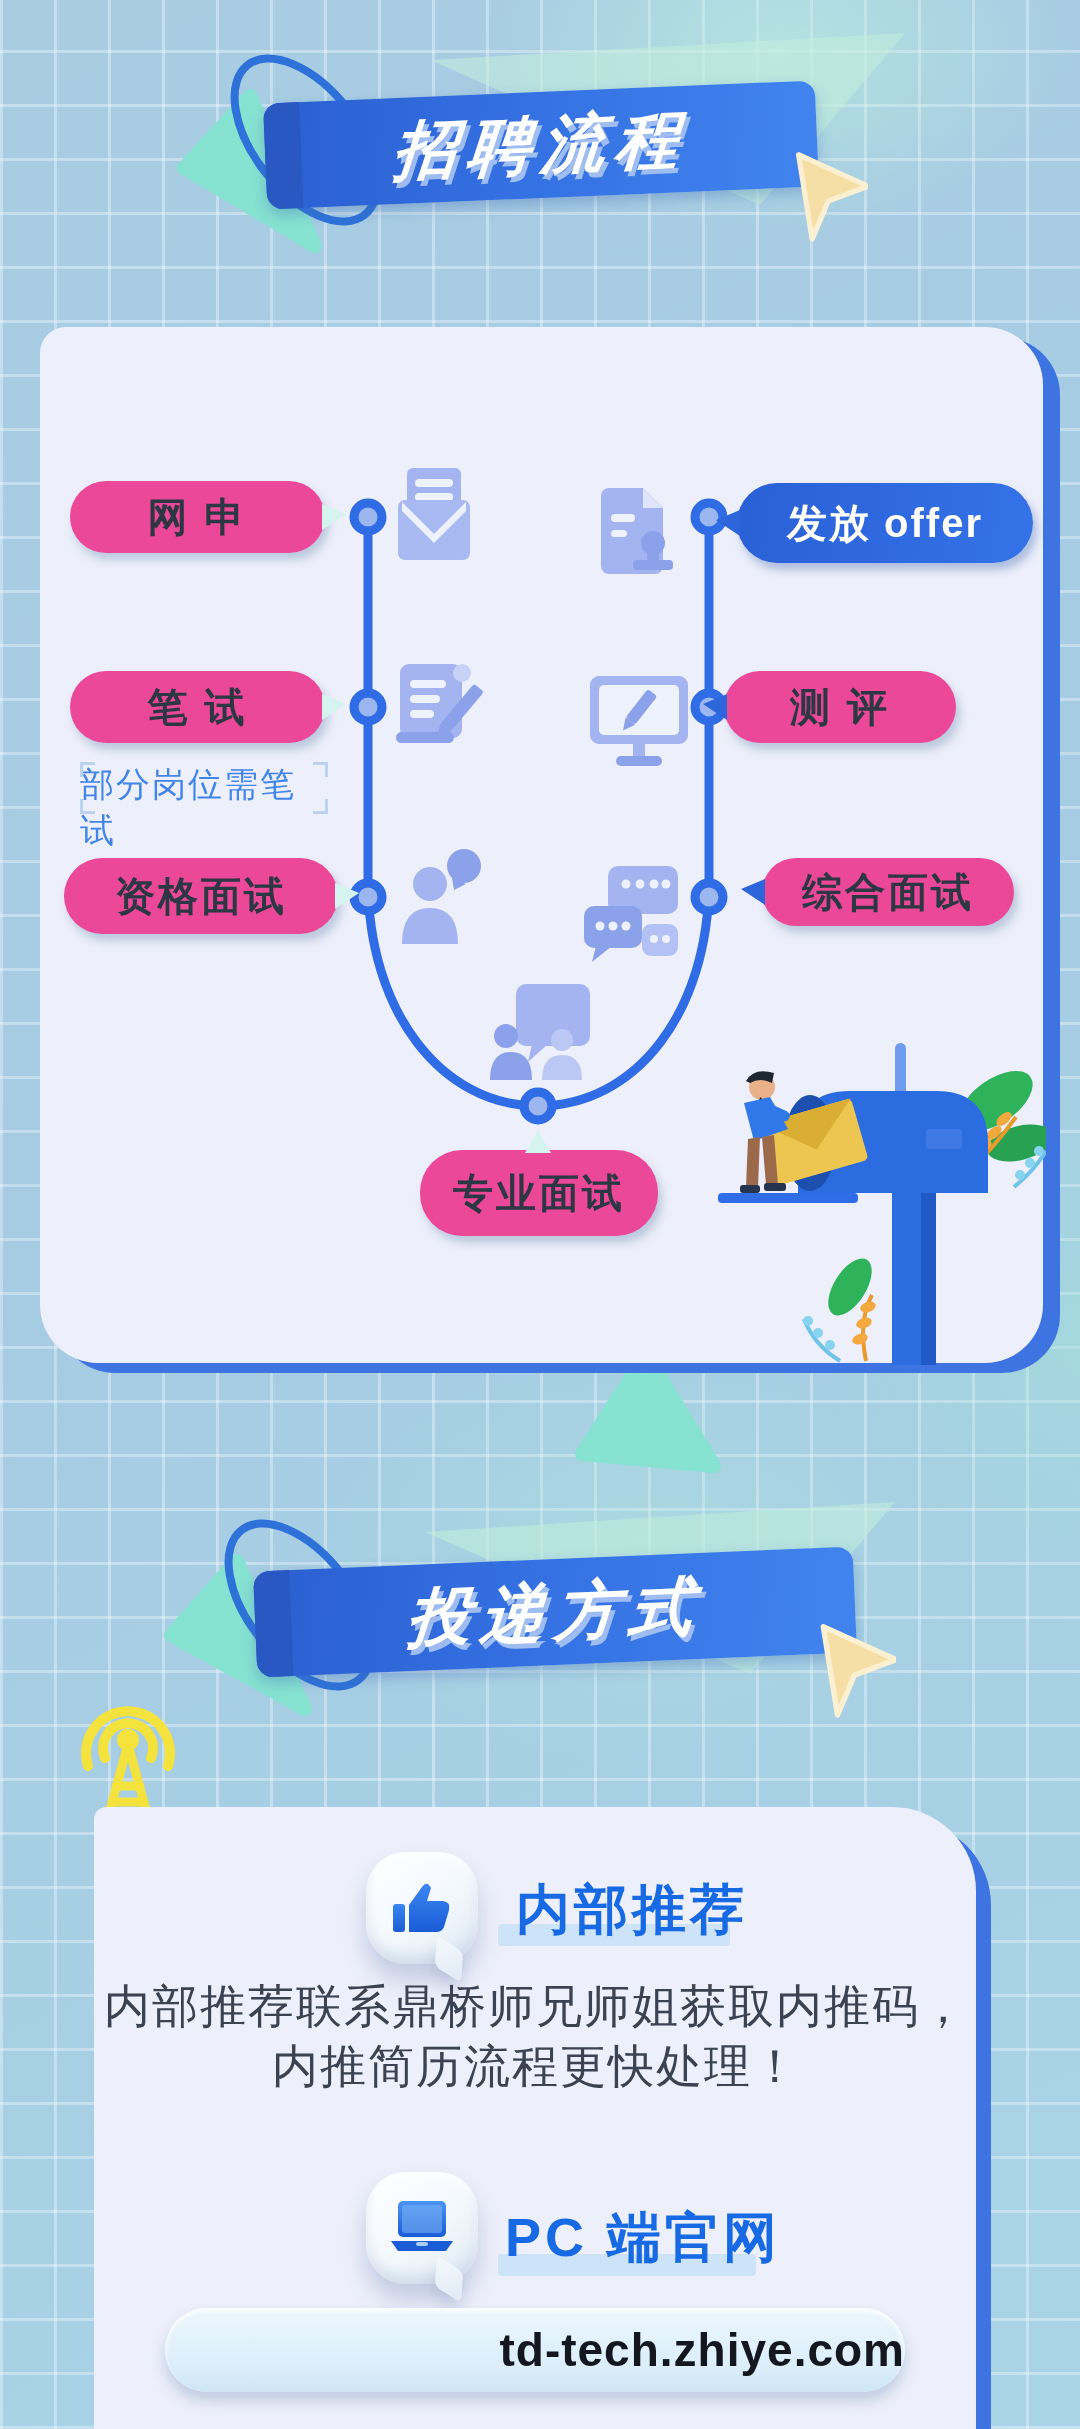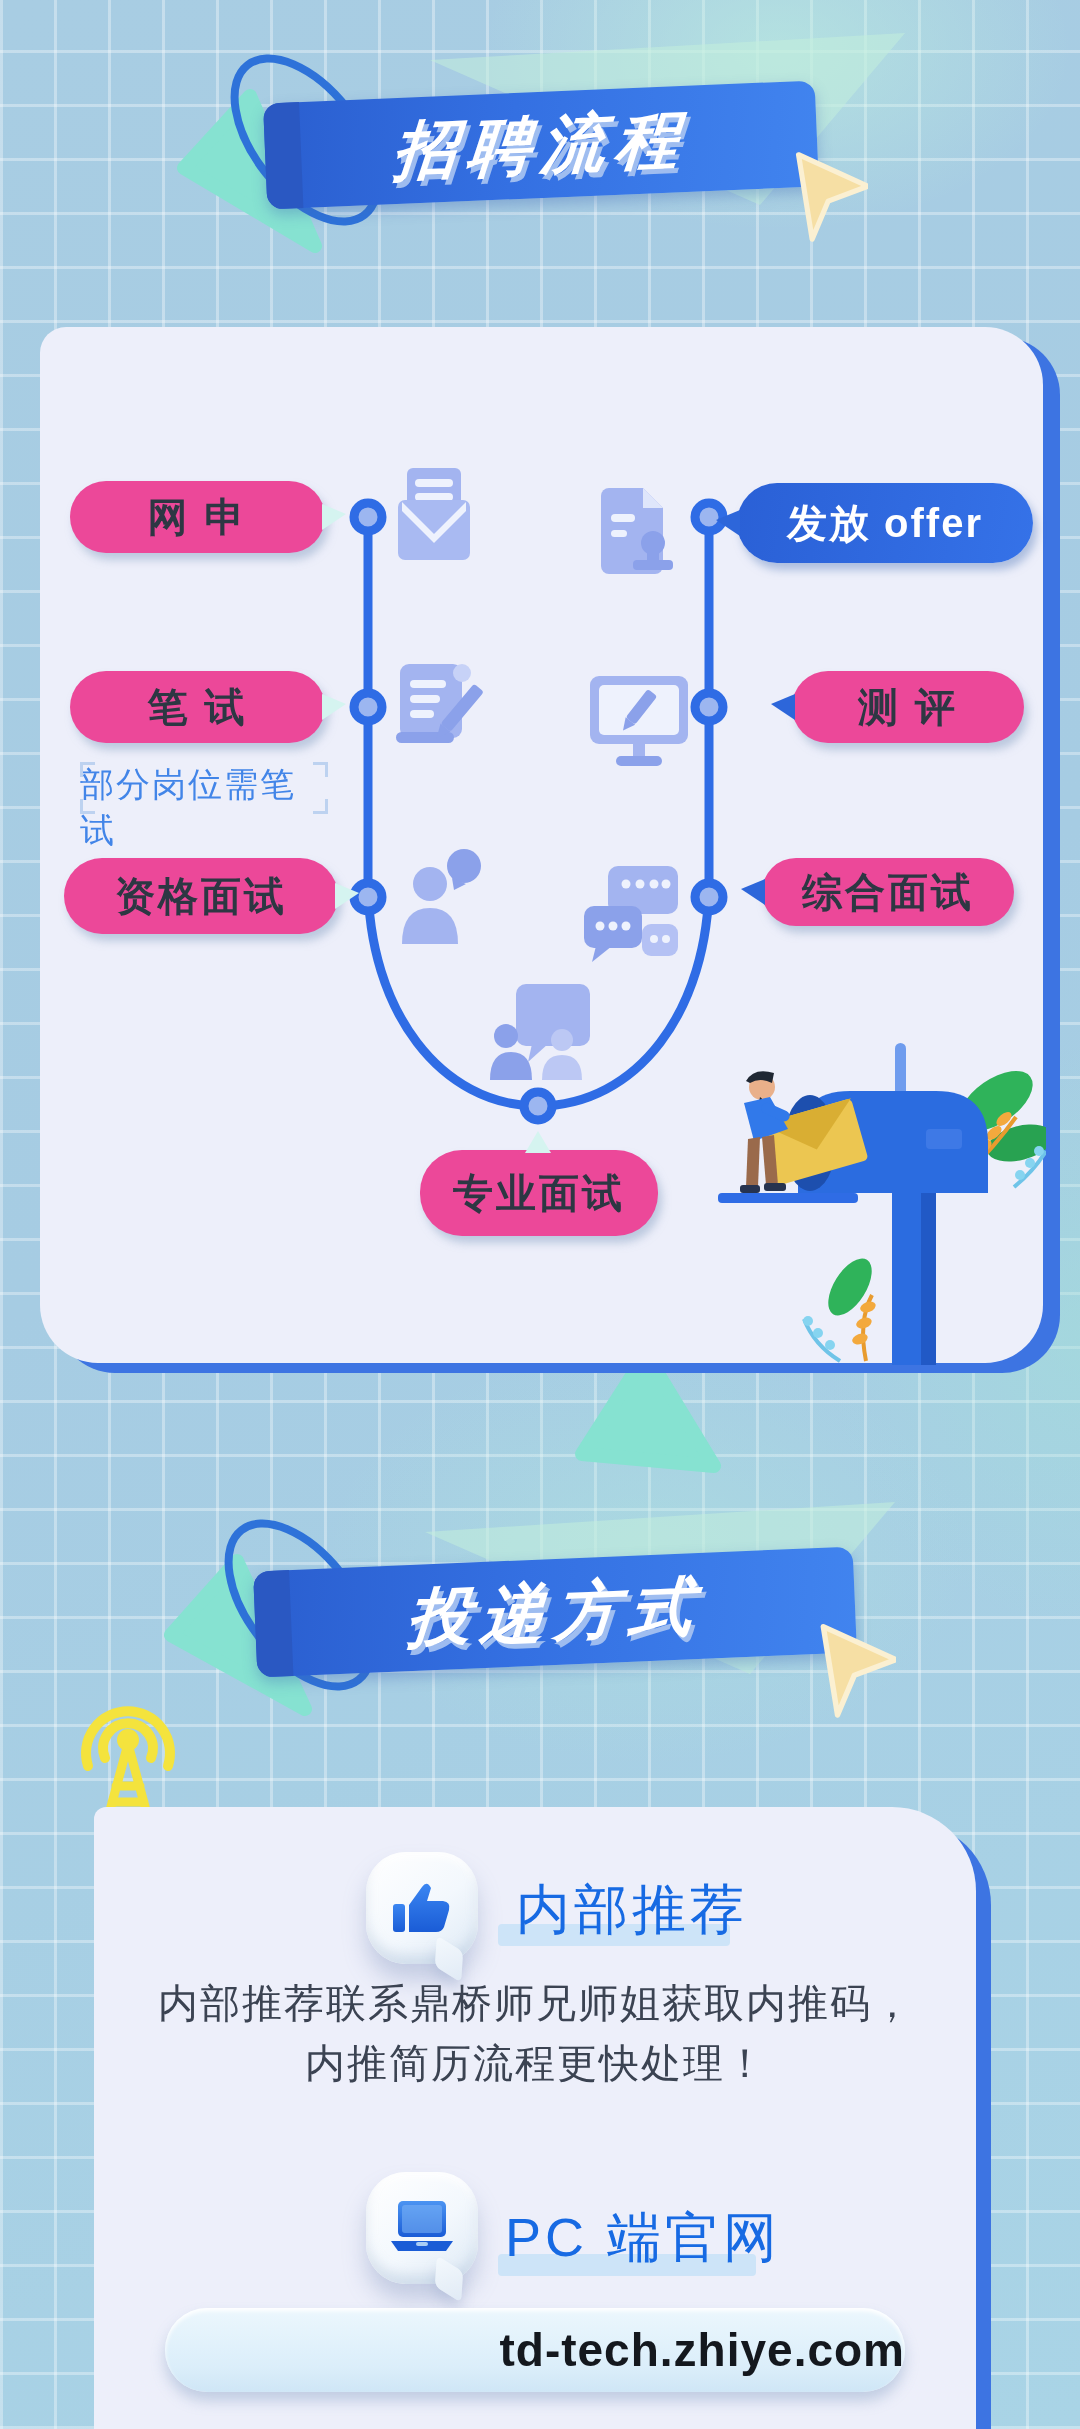--- a/index.html
+++ b/index.html
@@ -59,31 +59,31 @@
   .note{z-index:3;display:flex;align-items:flex-start;justify-content:center;
     color:#4285e8;font-size:34px;letter-spacing:2px;font-weight:500;}
   .note .c{position:absolute;width:15px;height:15px;border:3px solid #bdd2f0;}
   .c.tl{left:0;top:0;border-right:none;border-bottom:none;}
   .c.tr{right:0;top:0;border-left:none;border-bottom:none;}
   .c.bl{left:0;bottom:0;border-right:none;border-top:none;}
   .c.br{right:0;bottom:0;border-left:none;border-top:none;}
   .flow-icon{z-index:3;}
   
   .hl-bar{z-index:3;background:#cde4f8;height:22px;border-radius:4px;}
-  .sec-heading{z-index:4;color:#176ae3;font-size:54px;font-weight:400;letter-spacing:4px;white-space:nowrap;}
+  .sec-heading{z-index:4;color:#176ae3;font-size:54px;font-weight:700;letter-spacing:4px;white-space:nowrap;}
   .glass{
     z-index:3;width:112px;height:112px;border-radius:40px;
     background:linear-gradient(140deg,#ffffff 0%,#f3f8fd 55%,#dde9f5 100%);
     box-shadow:0 16px 22px rgba(128,148,190,.38), inset 0 -9px 12px rgba(168,188,214,.38), inset 0 5px 8px #ffffff;
     display:flex;align-items:center;justify-content:center;
   }
   .glass::after{content:"";position:absolute;right:14px;bottom:-10px;width:30px;height:30px;
     background:linear-gradient(140deg,#f4f9fd,#e0eaf5);transform:rotate(18deg) skew(14deg,14deg);
     border-radius:6px;box-shadow:0 10px 12px rgba(128,148,190,.25);}
-  .para{z-index:3;left:95px;width:882px;text-align:center;color:#3b4352;font-size:40px;font-weight:500;letter-spacing:2px;white-space:nowrap;}
+  .para{z-index:3;left:95px;width:882px;text-align:center;color:#3b4352;font-size:46px;font-weight:500;letter-spacing:2px;white-space:nowrap;}
   .url-pill{
     z-index:3;left:165px;top:2308px;width:740px;height:84px;border-radius:42px;
     background:linear-gradient(180deg,#ecf7fd 0%,#dbeefa 70%,#cfe6f6 100%);
     box-shadow:0 9px 14px rgba(120,150,190,.38), inset 0 3px 4px #ffffff;
     display:flex;align-items:center;justify-content:flex-end;
     color:#14181e;font-size:46px;font-weight:700;letter-spacing:1px;
   }
   svg{display:block;}
 </style>
 </head>
@@ -126,21 +126,21 @@
 
   <div class="abs bubble tail-r" style="left:70px;top:481px;width:255px;height:72px;">
     <span>网 申</span>
   </div>
   <div class="abs bubble blue tail-l" style="left:737px;top:483px;width:296px;height:80px;border-radius:40px;">
     <span>发放 offer</span>
   </div>
   <div class="abs bubble tail-r" style="left:70px;top:671px;width:255px;height:72px;">
     <span>笔 试</span>
   </div>
-  <div class="abs bubble tail-l" style="left:792px;top:671px;width:232px;height:72px;">
+  <div class="abs bubble tail-l" style="left:724px;top:671px;width:232px;height:72px;">
     <span>测 评</span>
   </div>
   <div class="abs bubble tail-r" style="left:64px;top:858px;width:274px;height:76px;">
     <span>资格面试</span>
   </div>
   <div class="abs bubble tail-l" style="left:762px;top:858px;width:252px;height:68px;">
     <span>综合面试</span>
   </div>
   <div class="abs bubble tail-t" style="left:420px;top:1150px;width:238px;height:86px;border-radius:42px;">
     <span>专业面试</span>

